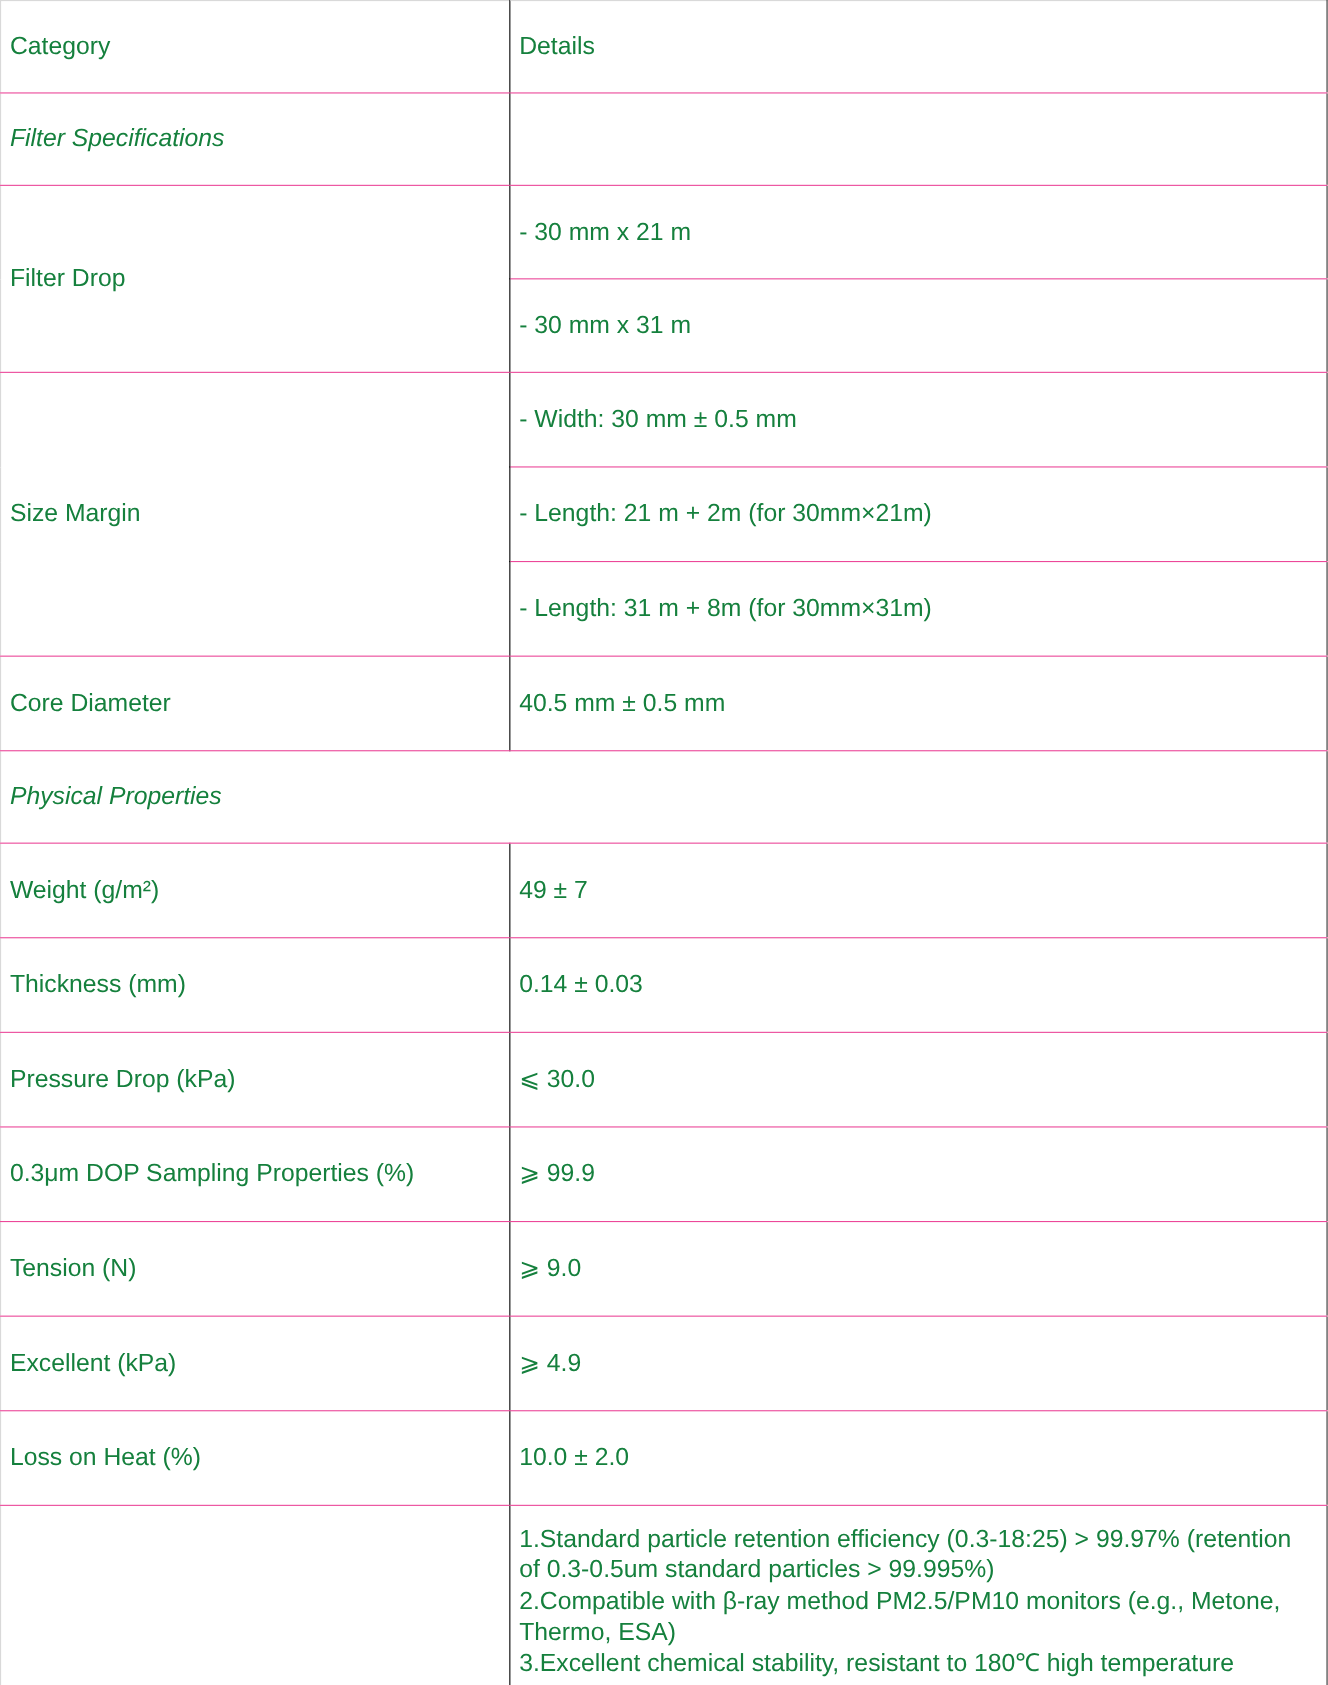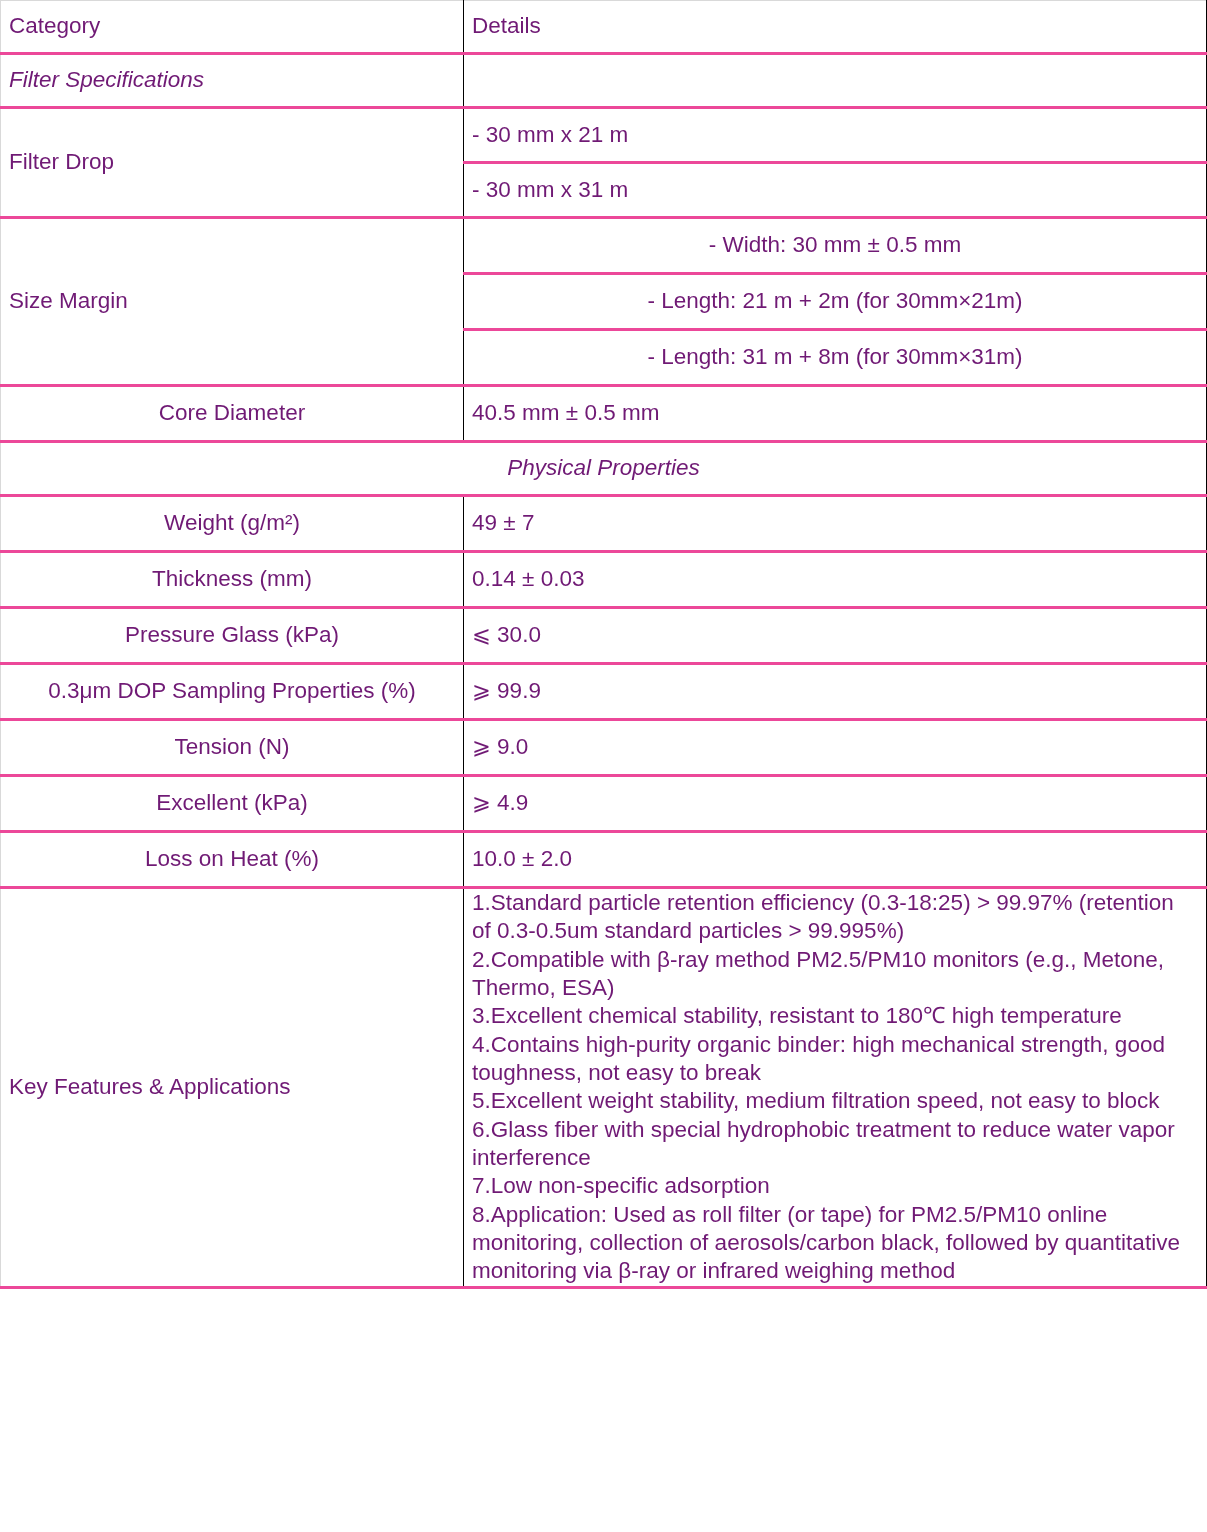--- a/index.html
+++ b/index.html
@@ -22,52 +22,51 @@
     border-top: 1px solid #d9d9d9;
     border-left: 1px solid #d9d9d9;
     border-right: 1px solid #000000;
     border-bottom: 2px solid #000000;
   }
   #spec-table col.col-category { width: 463px; }
   #spec-table col.col-details  { width: 743px; }
 
   #spec-table td {
     border-top: 1px solid #000000;
-    border-bottom: 3px solid #ec4899;
+    border-bottom: 1px solid #ec4899;
     border-right: 1px solid #000000;
-    padding: 0 8px;
+    padding: 16px 8px;
     vertical-align: middle;
     font-size: 22.5px;
     line-height: 1.26;
     font-weight: normal;
-    color: #701a75;
+    color: #15803d;
   }
   #spec-table td:last-child { border-right: none; }
 
   .hdr-cell {
     font-weight: bold;
     font-size: 23px;
     height: 51px;
     border-top: none !important;
   }
   .section-cell {
     font-weight: bold;
     font-size: 23px;
     font-style: italic;
   }
   .row-filterspec td { height: 51px; }
   .row-section-phys td {
     height: 51px;
-    text-align: center;
   }
   .cell-label { vertical-align: middle; }
   .cell-value { vertical-align: middle; }
 
   .h-52 { height: 52px; }
-  .h-53 { height: 53px; text-align: center; }
+  .h-53 { height: 53px; }
 
   .features-label {
     font-weight: bold;
     font-size: 23px;
     vertical-align: middle;
   }
   .features-value {
     vertical-align: top;
     padding-top: 7px;
     padding-bottom: 7px;
@@ -125,21 +124,21 @@
 
     <tr>
       <td class="cell-label h-53">Weight (g/m²)</td>
       <td class="cell-value">49 ± 7</td>
     </tr>
     <tr>
       <td class="cell-label h-53">Thickness (mm)</td>
       <td class="cell-value">0.14 ± 0.03</td>
     </tr>
     <tr>
-      <td class="cell-label h-53">Pressure Glass (kPa)</td>
+      <td class="cell-label h-53">Pressure Drop (kPa)</td>
       <td class="cell-value">⩽ 30.0</td>
     </tr>
     <tr>
       <td class="cell-label h-53">0.3μm DOP Sampling Properties (%)</td>
       <td class="cell-value">⩾ 99.9</td>
     </tr>
     <tr>
       <td class="cell-label h-53">Tension (N)</td>
       <td class="cell-value">⩾ 9.0</td>
     </tr>

